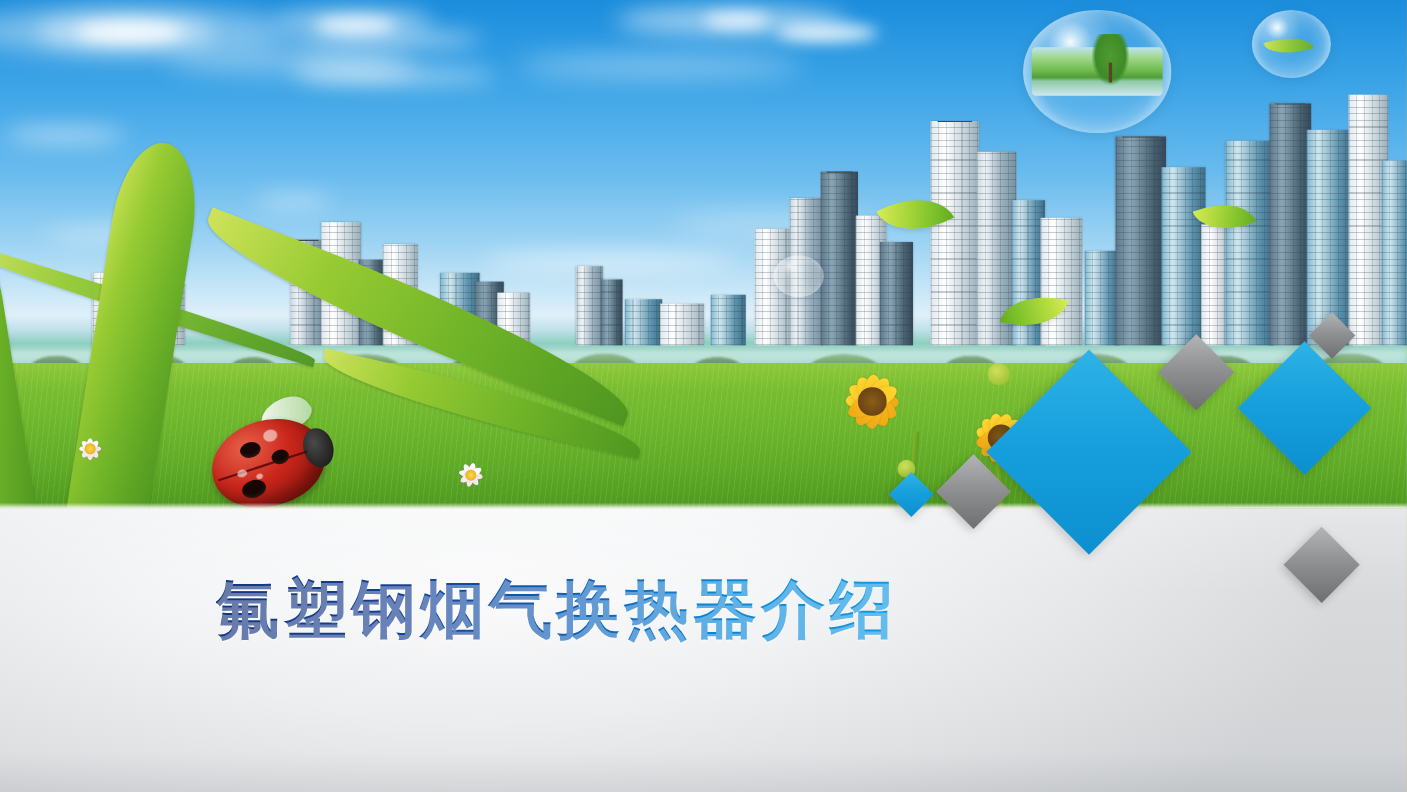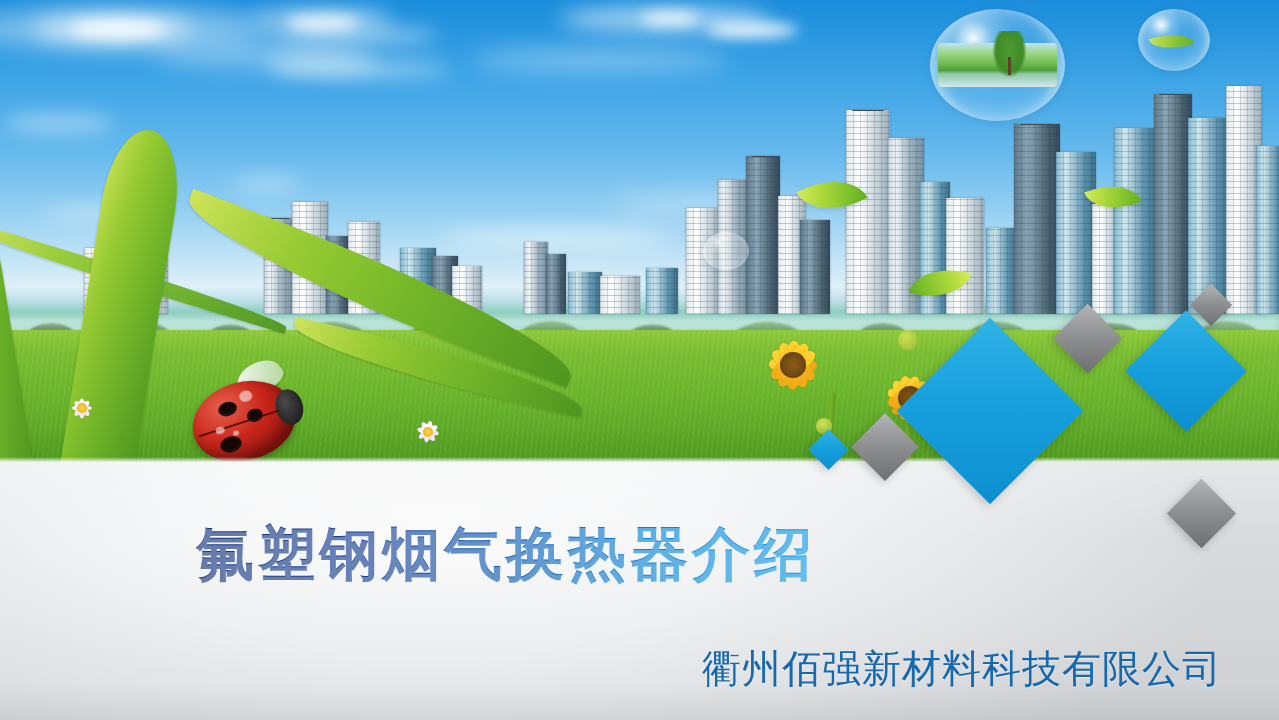--- a/index.html
+++ b/index.html
@@ -476,15 +476,14 @@
 
   <div class="dia gray" style="left:1196px;top:290px;width:30px;height:30px;"></div>
   <div class="dia gray" style="left:1063px;top:314px;width:49px;height:49px;"></div>
   <div class="dia blue" style="left:1143px;top:328px;width:86px;height:86px;"></div>
   <div class="dia blue" style="left:814px;top:435px;width:29px;height:29px;"></div>
   <div class="dia gray" style="left:861px;top:423px;width:48px;height:48px;"></div>
   <div class="dia blue" style="left:924px;top:345px;width:132px;height:132px;"></div>
   <div class="dia gray" style="left:1177px;top:489px;width:49px;height:49px;"></div>
 
   <div class="title">氟塑钢烟气换热器介绍</div>
-  <div class="subtitle">衢州佰强新材料科技有限公司</div>
 
 </div>
 
 </body></html>

